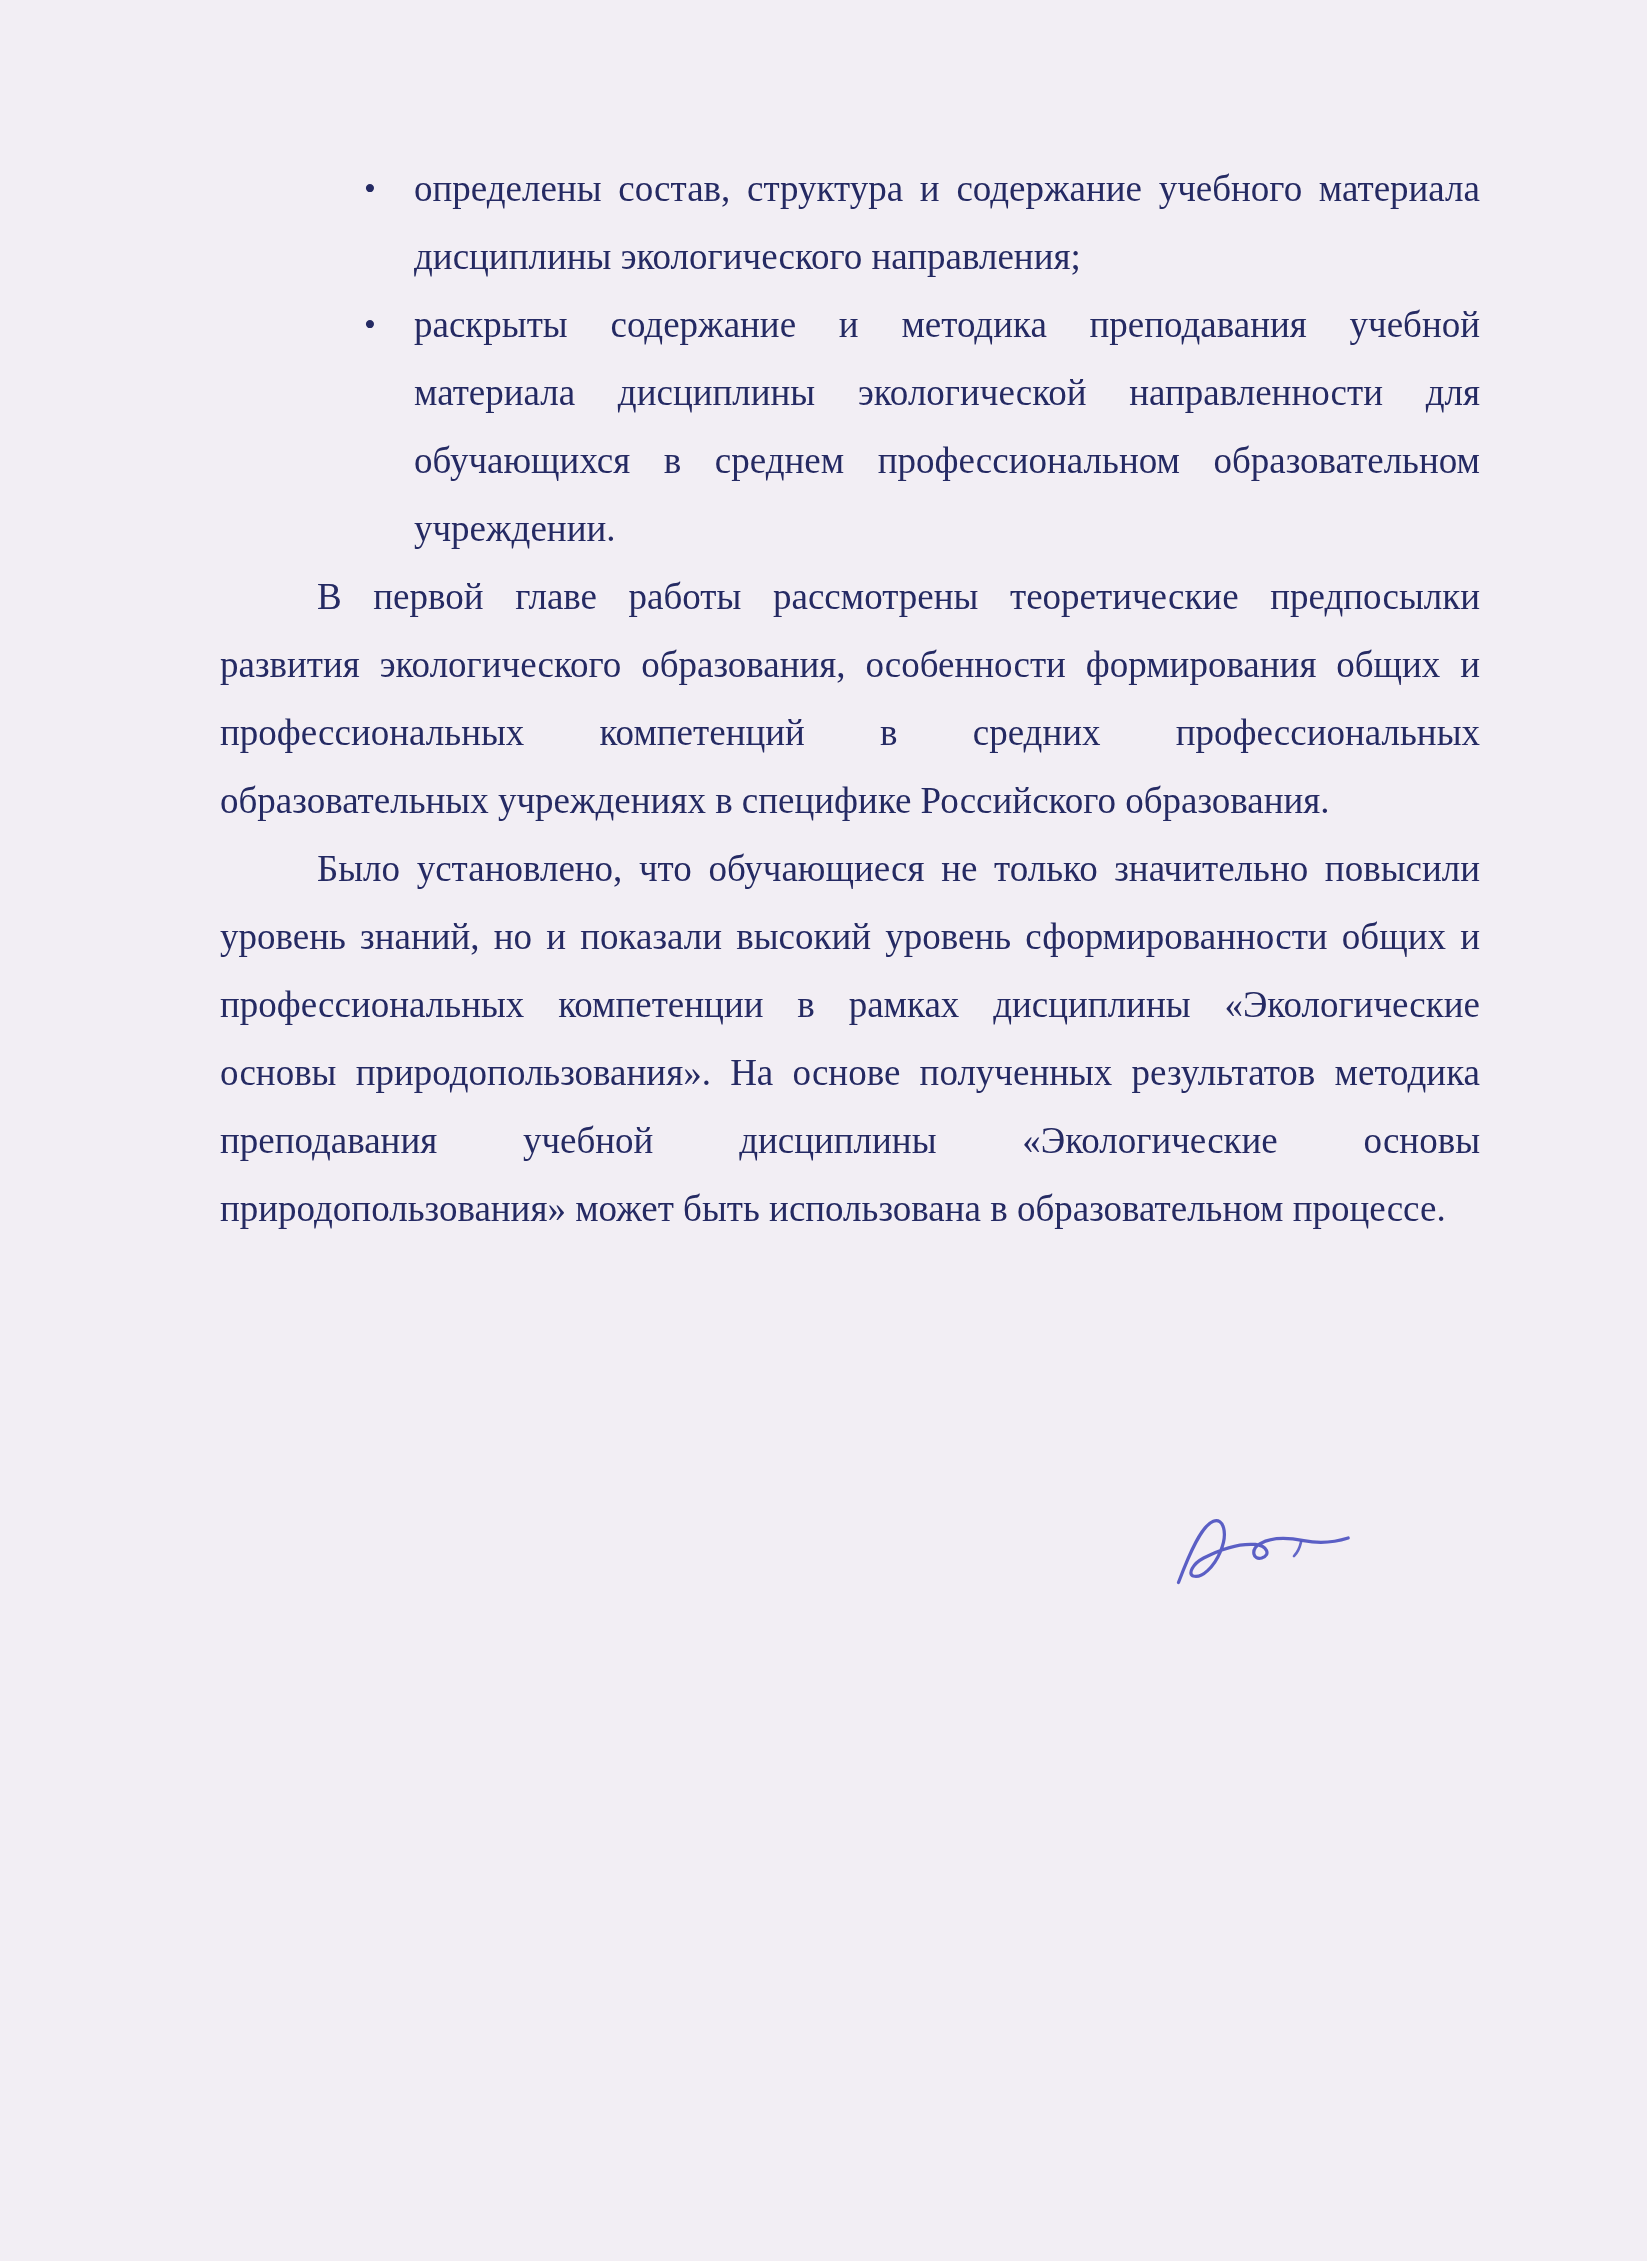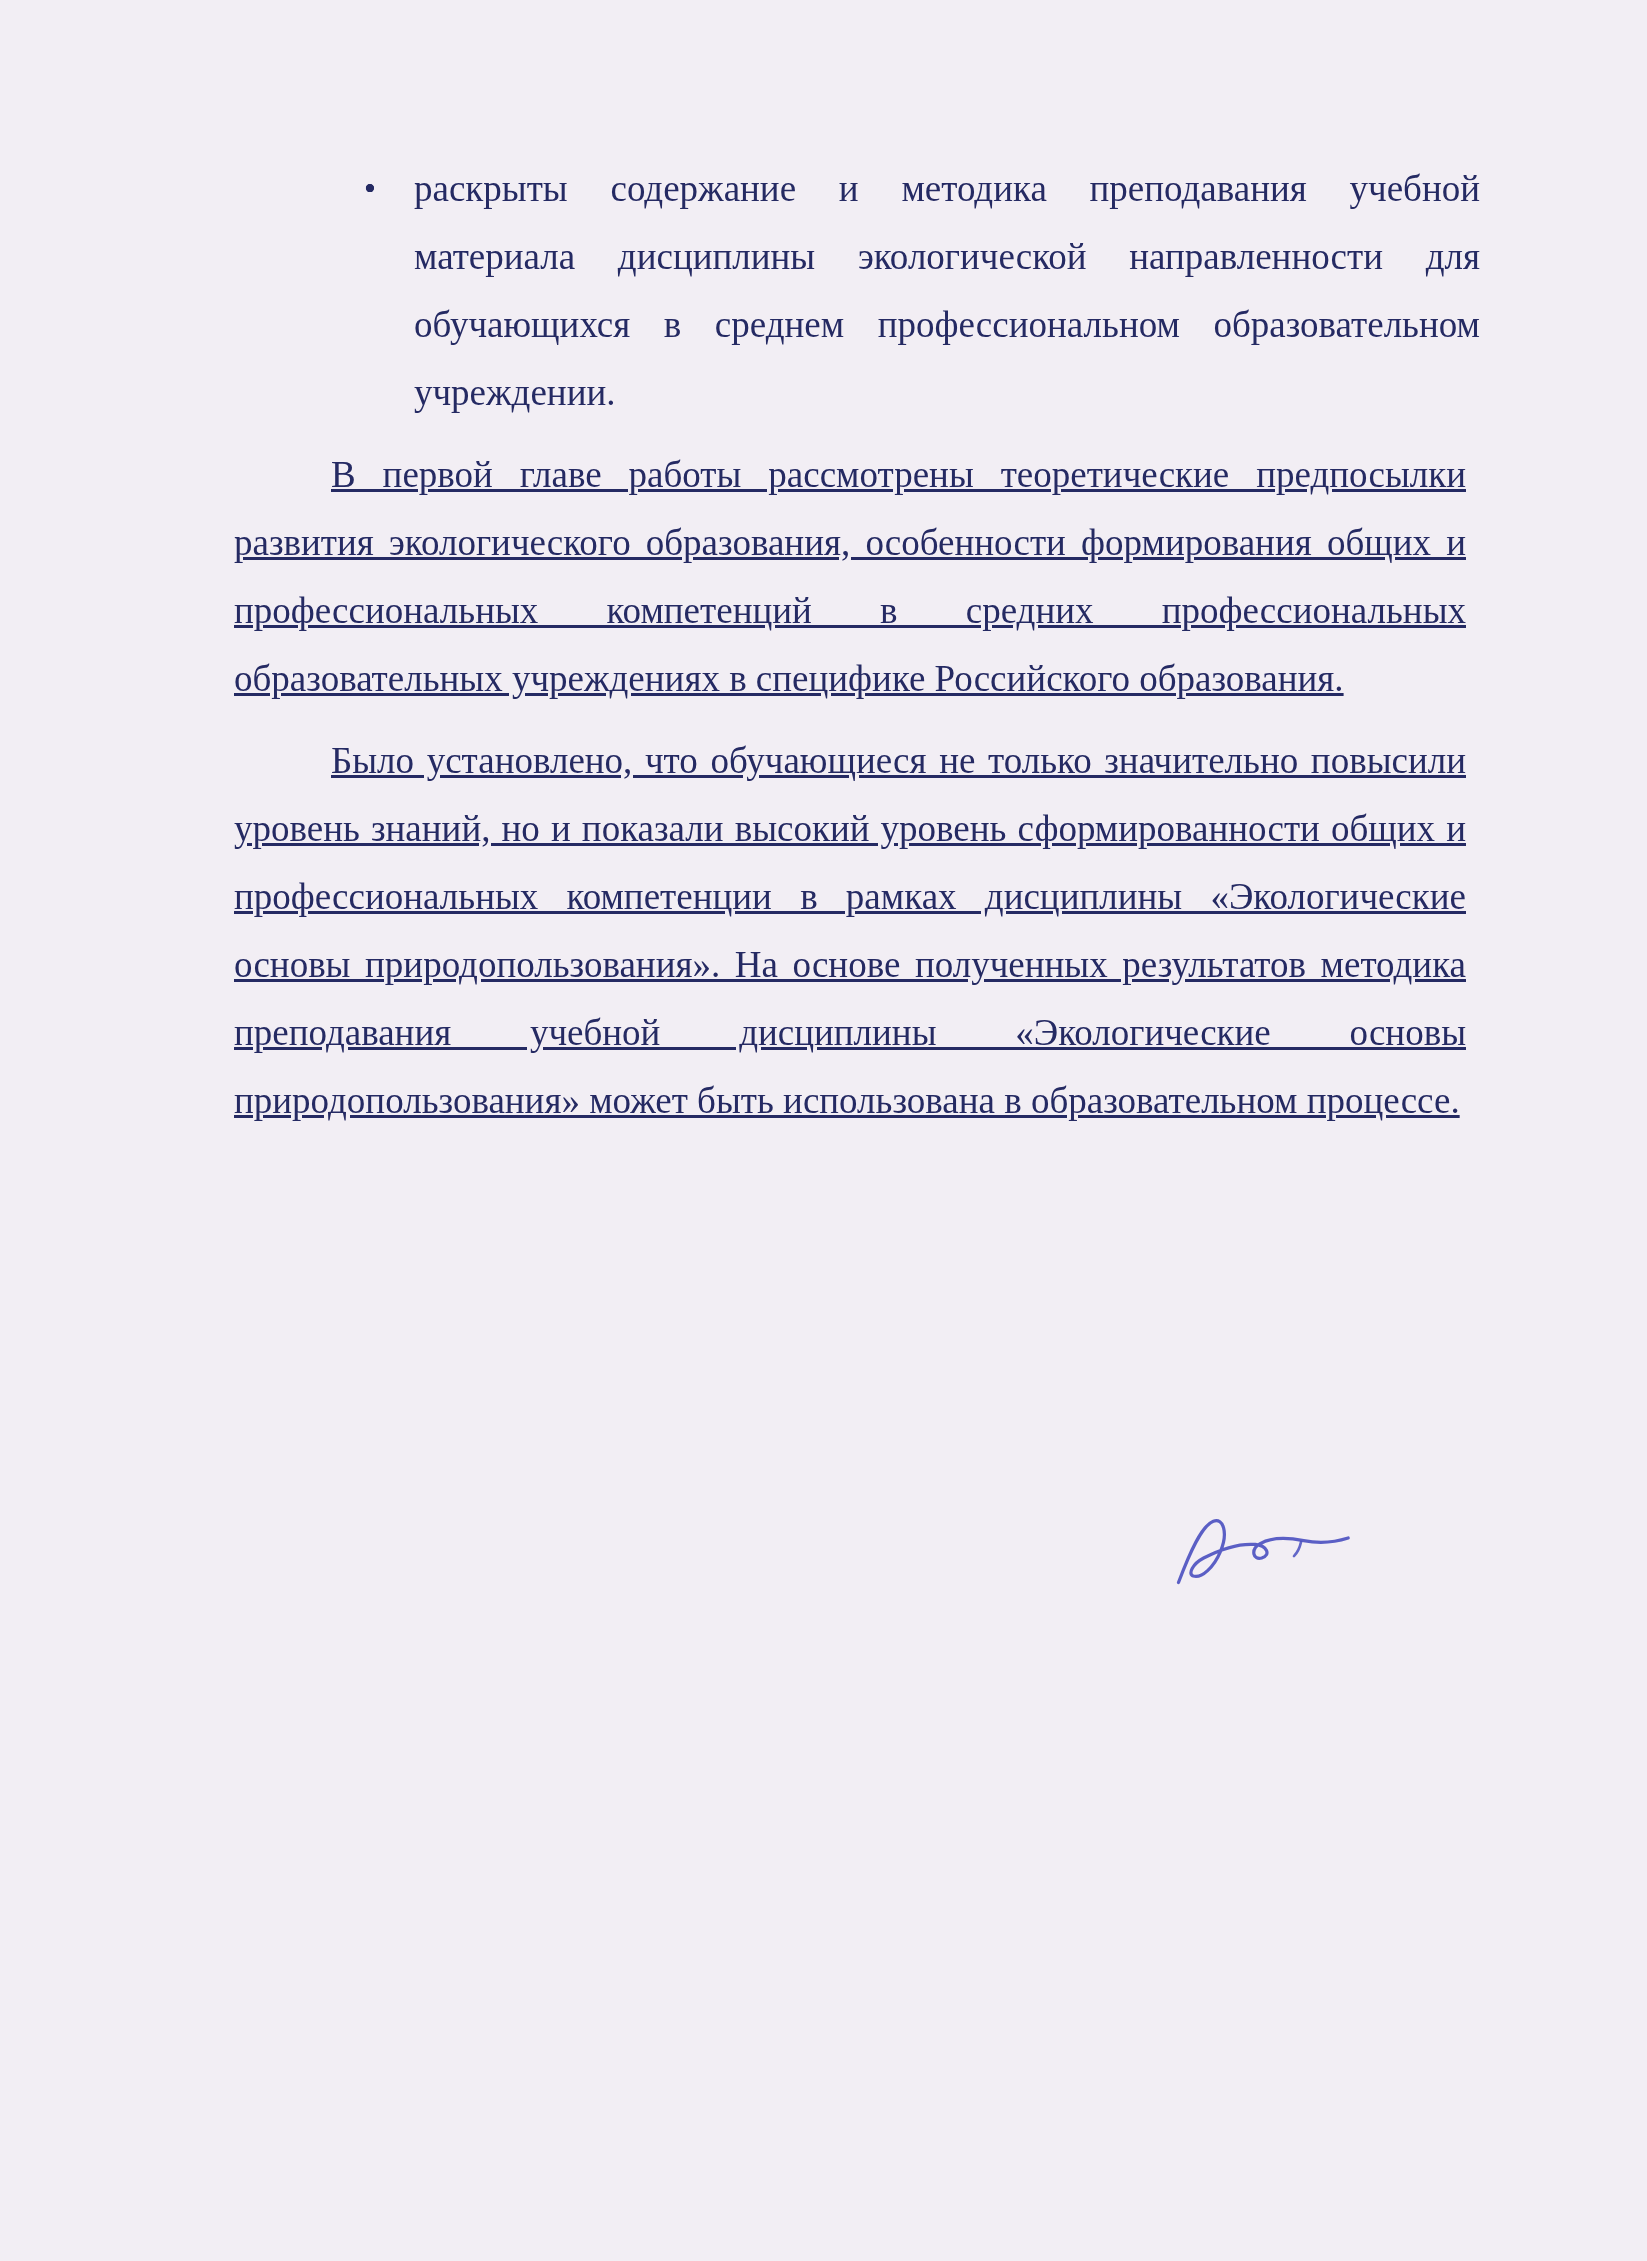--- a/index.html
+++ b/index.html
@@ -30,24 +30,23 @@
     margin: 0 0 0 194px;
     text-align: justify;
   }
   .bullet-marker {
     position: absolute;
     left: -50px;
     top: 0;
     font-size: 34px;
   }
   .para {
-    margin: 14px;
+    margin: 0;
     text-align: justify;
     text-indent: 97px;
-    text-decoration: underline;
   }
   .signature {
     position: absolute;
     top: 1505px;
     left: 1163px;
     width: 200px;
     height: 97px;
   }
   .signature svg {
     width: 100%;
@@ -55,20 +54,21 @@
   }
 </style>
 </head>
 <body>
 
 <div class="page">
 
   <ul class="bullet-list">
     <li class="bullet-item">
       <span class="bullet-marker">•</span>
+      <span>определены состав, структура и содержание учебного материала дисциплины экологического направления;</span>
     </li>
     <li class="bullet-item">
       <span class="bullet-marker">•</span>
       <span>раскрыты содержание и методика преподавания учебной материала дисциплины экологической направленности для обучающихся в среднем профессиональном образовательном учреждении.</span>
     </li>
   </ul>
 
   <p class="para">В первой главе работы рассмотрены теоретические предпосылки развития экологического образования, особенности формирования общих и профессиональных компетенций в средних профессиональных образовательных учреждениях в специфике Российского образования.</p>
   <p class="para">Было установлено, что обучающиеся не только значительно повысили уровень знаний, но и показали высокий уровень сформированности общих и профессиональных компетенции в рамках дисциплины «Экологические основы природопользования». На основе полученных результатов методика преподавания учебной дисциплины «Экологические основы природопользования» может быть использована в образовательном процессе.</p>
 

